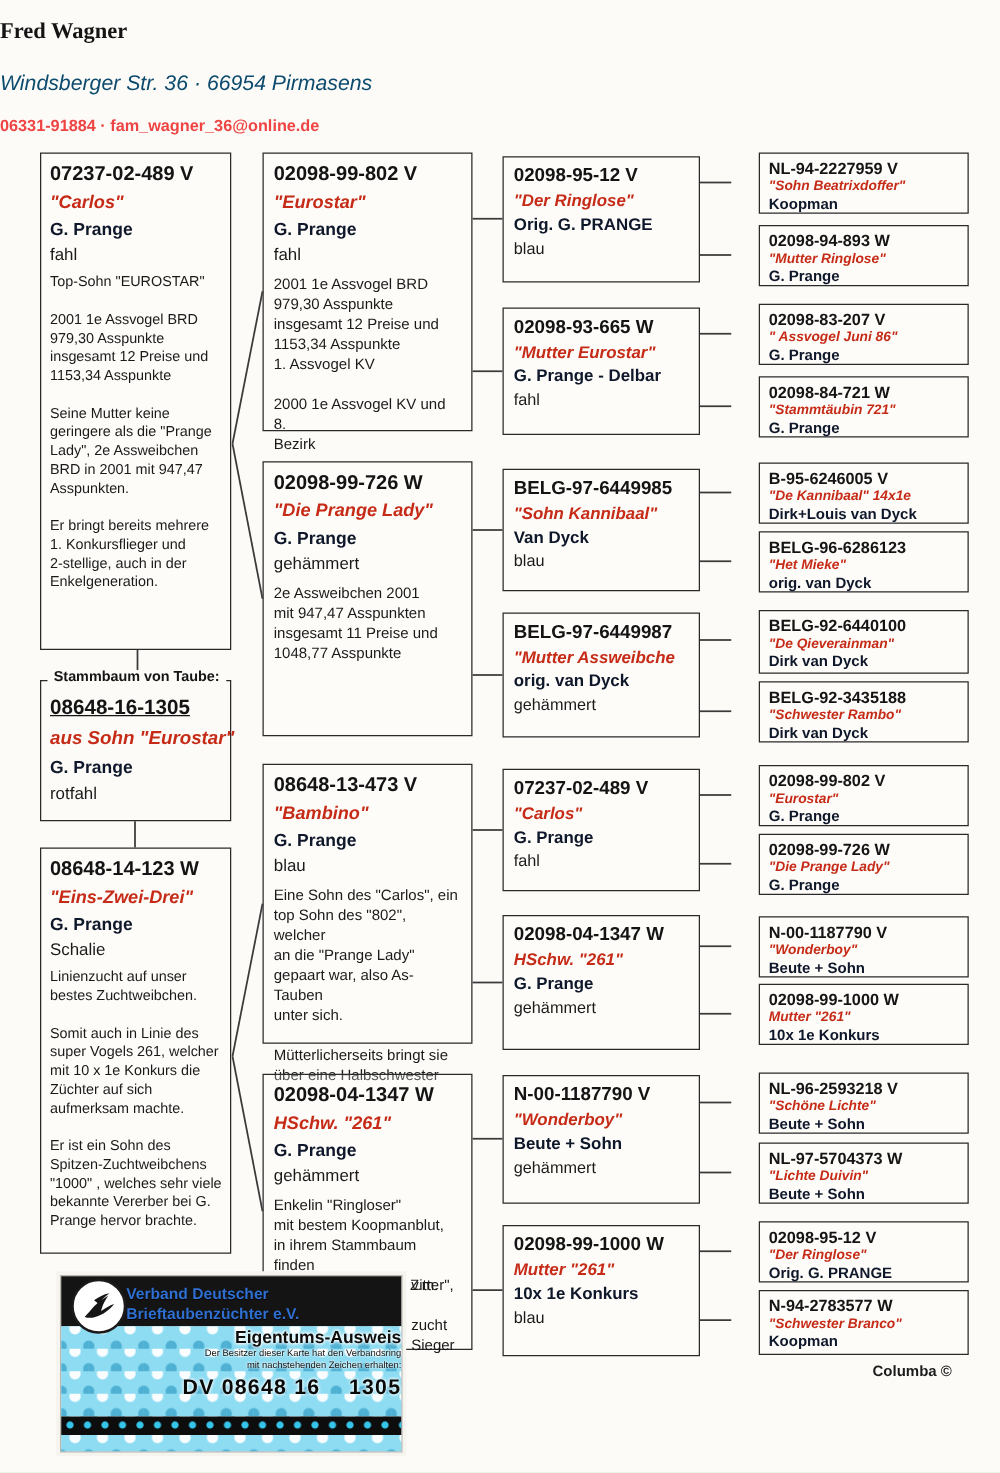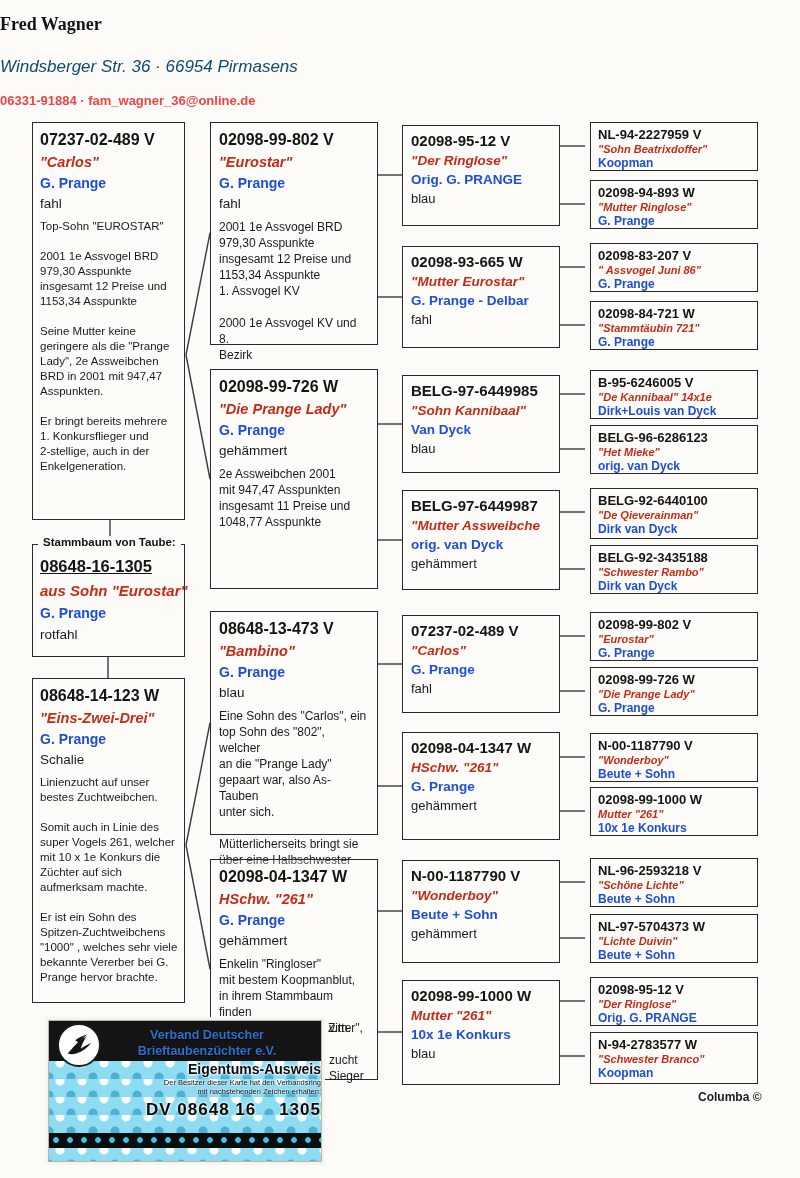--- a/index.html
+++ b/index.html
@@ -14,25 +14,25 @@
   .hdr-contact { font-size:13px; font-weight:bold; color:#ef4444; margin-top:16px; }
 
   
   .connectors { position:absolute; left:0; top:0; z-index:0; }
 
   
   .box { position:absolute; border:1.6px solid #2a2a2a; padding:6px 8px; z-index:1; background:rgba(255,255,255,0.25); }
   .c1 { left:32px;  width:153px; padding:6px 5px 6px 7px; }
   .c2 { left:210px; width:168px; }
   .c3 { left:402px; width:158px; padding:5px 8px; }
-  .c4 { left:590px; width:168px; padding:3px 7px; }
+  .c4 { left:607px; width:168px; padding:3px 7px; }
 
   .ring    { font-size:16px; font-weight:bold; color:#141414; margin:2px 0 5px; white-space:nowrap; }
   .pname   { font-size:14.5px; font-weight:bold; font-style:italic; color:#c62b17; margin:0 0 5px; white-space:nowrap; }
-  .breeder { font-size:14px; font-weight:bold; color:#1d4ed8; margin:0 0 5px; white-space:nowrap; }
+  .breeder { font-size:14px; font-weight:bold; color:#0f172a; margin:0 0 5px; white-space:nowrap; }
   .pcolor  { font-size:13.5px; color:#1a1a1a; margin:0 0 8px; }
   .notes   { font-size:12px; line-height:16px; color:#1a1a1a; white-space:pre-line; }
   .c1 .notes { font-size:11.5px; line-height:15px; }
 
   .c3 .ring    { font-size:15px; margin:1px 0 4px; }
   .c3 .pname   { font-size:13.5px; margin:0 0 4px; }
   .c3 .breeder { font-size:13.5px; margin:0 0 4px; }
   .c3 .pcolor  { font-size:13px; margin:0; }
 
   .c4 .ring    { font-size:13px; margin:1px 0 1px; }
@@ -45,21 +45,21 @@
   .subject .ring  { font-size:16.5px; margin:4px 0 6px;text-decoration:underline; }
   .subject .pname { font-size:15px; margin:0 0 6px; }
   .subject .breeder { margin:0 0 6px; }
 
   .frag { position:absolute; left:118px; top:160px; font-size:12px; line-height:16px; color:#1a1a1a; white-space:pre-line; }
 
   
   .card { position:absolute; left:48px; top:1020px; width:274px; height:142px; z-index:5; border:1px solid #b9b4ac; background:#eef6f9; box-shadow:0 0 0 3px #f6f4ef; }
   .card-head { position:relative; height:40px; background:#141414; display:flex; align-items:flex-start; padding:2px 8px 0 8px; }
   .card-logo { position:relative; z-index:2; width:44px; height:44px; border-radius:50%; background:#fff; border:2px solid #1b1b1b; display:flex; align-items:center; justify-content:center; flex:0 0 auto; }
-  .card-org  { flex:1; color:#2e6fd0; font-weight:bold; font-size:12.5px; line-height:16px; text-align:center; padding-top:4px; text-shadow:0 1px 0 #000; }
+  .card-org  { flex:1; color:#2e6fd0; font-weight:bold; font-size:12.5px; line-height:16px; padding-top:4px; text-shadow:0 1px 0 #000; }
   .cyanpat {
     background-color:#8edcf2;
     background-image:
       radial-gradient(circle at 11px 2px,  rgba(255,255,255,0.95) 4px, rgba(255,255,255,0) 5px),
       radial-gradient(circle at 0px 16px,  rgba(26,140,185,0.55) 4px, rgba(26,140,185,0) 5px),
       radial-gradient(circle at 22px 16px, rgba(26,140,185,0.55) 4px, rgba(26,140,185,0) 5px);
     background-size:22px 18px;
   }
   .card-body { position:relative; height:72px; text-align:right; padding-top:0; }
   .card-title { font-size:14px; font-weight:bold; color:#0d0d0d; text-shadow:0 0 3px #fff,0 0 3px #fff,0 0 3px #fff; }

